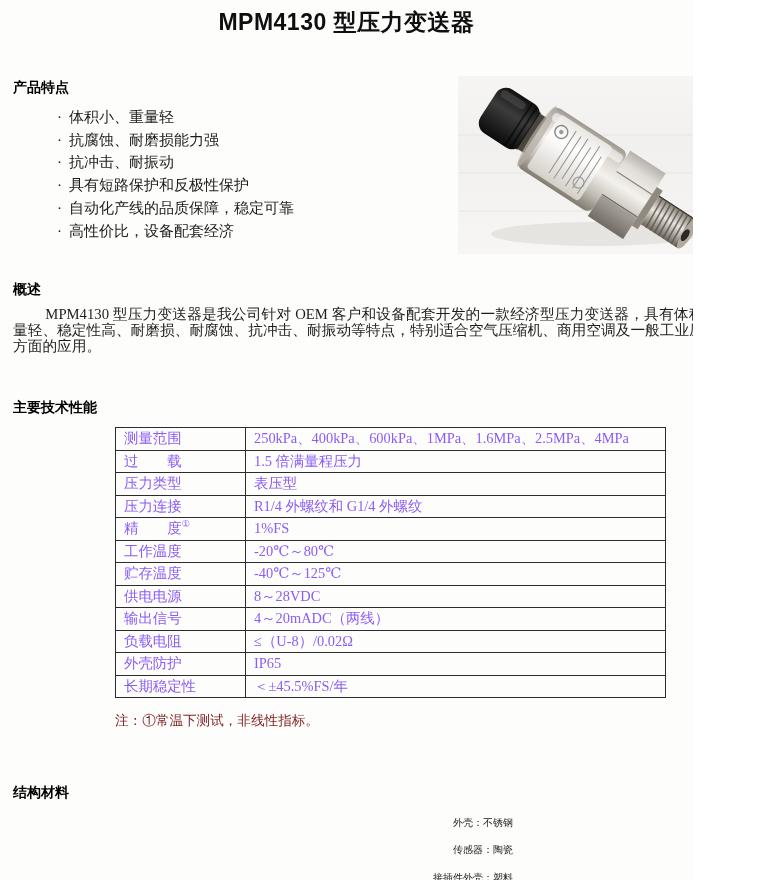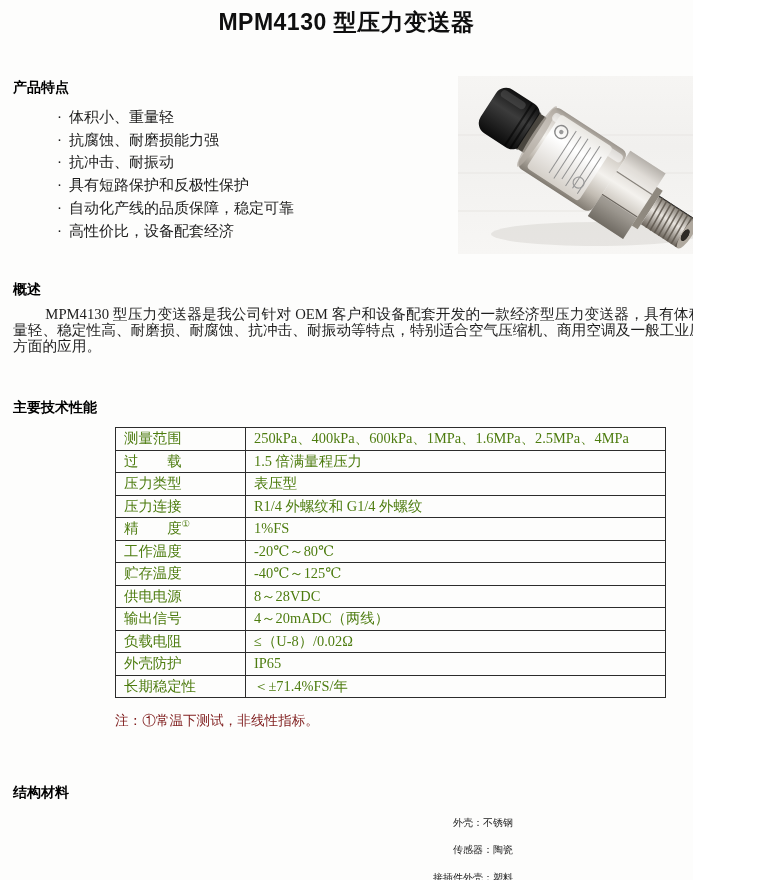--- a/index.html
+++ b/index.html
@@ -67,21 +67,21 @@
     table-layout: fixed;
   }
   .specs-table td {
     border: 1px solid #2c2c2c;
     font-size: 14.4px;
     height: 21.5px;
     line-height: 21.5px;
     padding: 0 2px 0 8px;
     white-space: nowrap;
     overflow: hidden;
-    color: #4d7c0f;
+    color: #8b5cf6;
   }
   .specs-table td.lbl { width: 130px; }
   .specs-table sup { font-size: 9.5px; vertical-align: super; line-height: 0; }
   .table-note { margin: 14px 0 0 102px; font-size: 13.6px; color: #7f1d1d; }
   
   .sec-materials { position: absolute; left: 13px; top: 784px; width: 500px; }
   .materials-list { list-style: none; margin-top: 7px; padding-left: 62px; }
   .materials-list li { font-size: 10px; line-height: 27.3px; white-space: nowrap; text-align: right; }
 </style>
 </head>
@@ -239,21 +239,21 @@
         <tr>
             <td class="lbl"><span>负载电阻</span><sup></sup></td>
             <td>≤（U-8）/0.02Ω</td>
           </tr>
         <tr>
             <td class="lbl"><span>外壳防护</span><sup></sup></td>
             <td>IP65</td>
           </tr>
         <tr>
             <td class="lbl"><span>长期稳定性</span><sup></sup></td>
-            <td>＜±71.4%FS/年</td>
+            <td>＜±45.5%FS/年</td>
           </tr>
       </tbody>
     </table>
     <p class="table-note">注：①常温下测试，非线性指标。</p>
   </section>
 
   <section class="sec-materials">
     <h2 class="sec-heading">结构材料</h2>
     <ul class="materials-list">
       <li>外壳：不锈钢</li>

